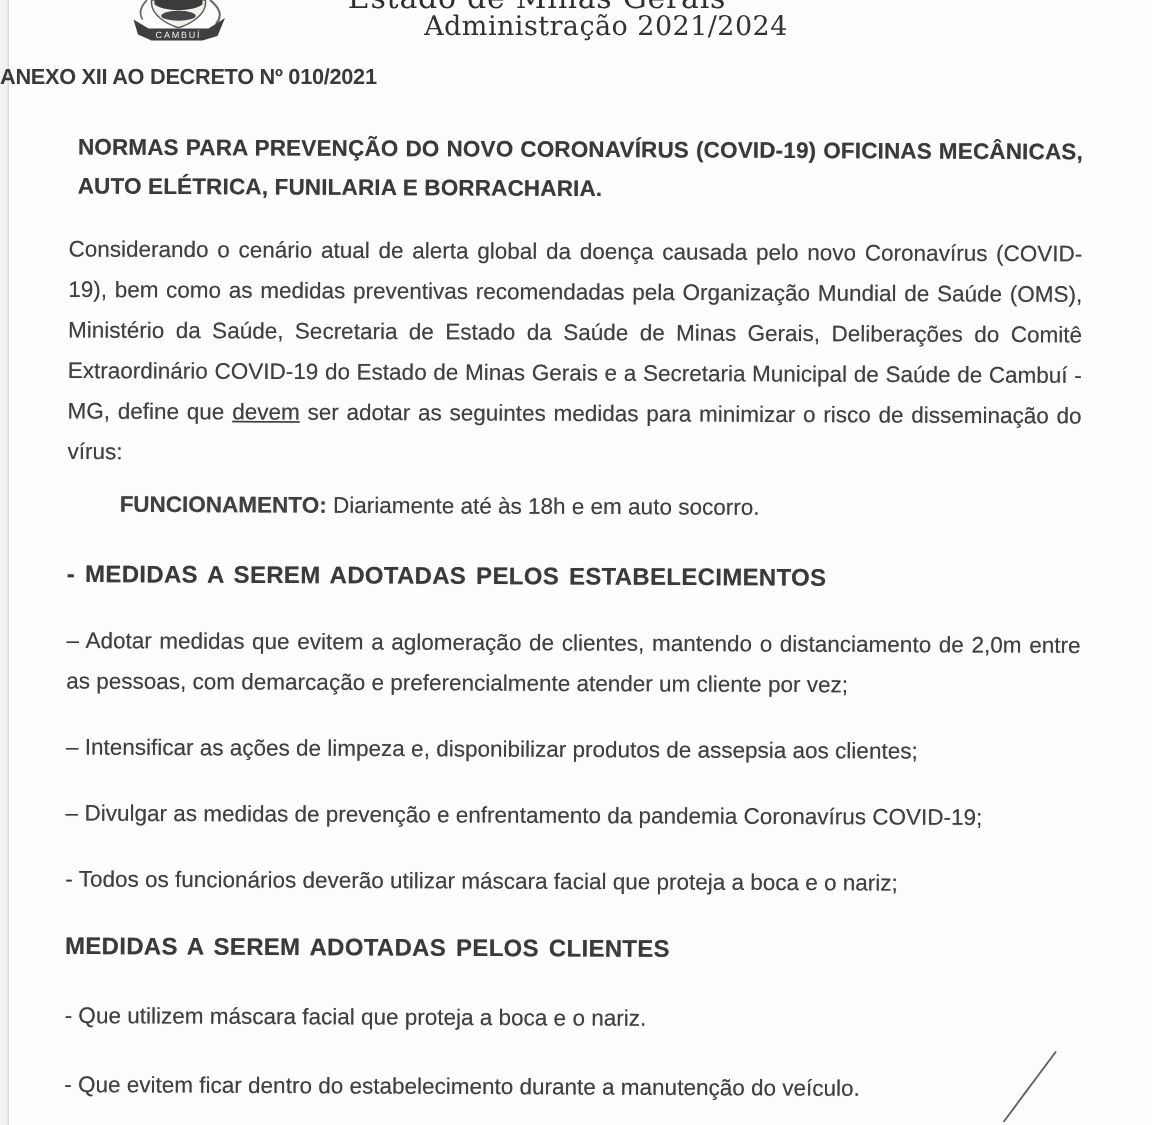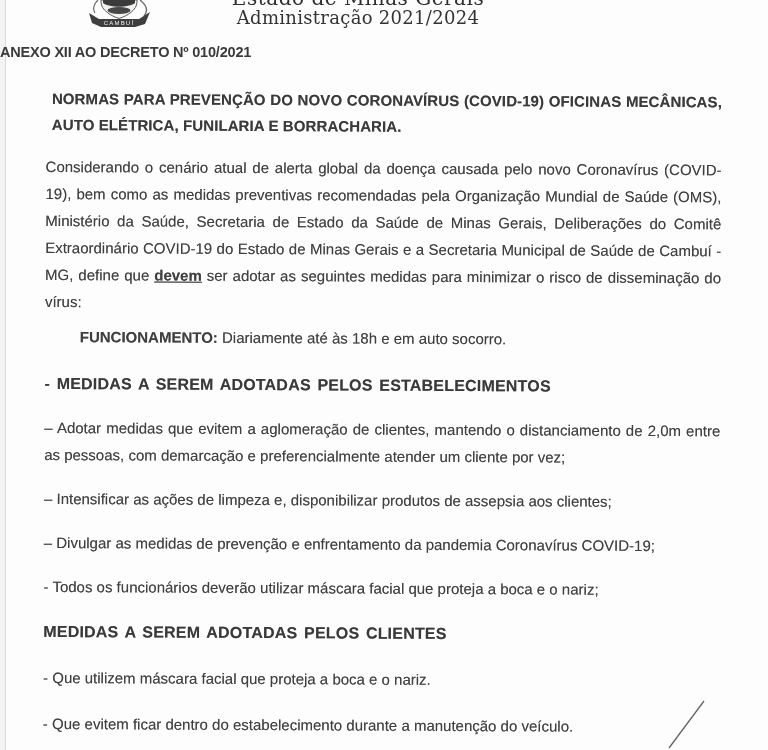--- a/index.html
+++ b/index.html
@@ -5,36 +5,36 @@
   html,body{margin:0;padding:0;background:#fefefe;}
   body{width:768px;height:750px;overflow:hidden;position:relative;
        font-family:"Liberation Sans", sans-serif;color:#404040;}
   .page{position:absolute;inset:0;background:#fdfdfd;}
   .scan-edge{position:absolute;left:0;top:0;width:5px;height:100%;
              background:#f3f3f3;border-right:1px solid #d9d9d9;}
   
   .hdr-state{position:absolute;top:-14px;left:0;width:716px;text-align:center;
              font-family:"DejaVu Serif", serif;font-size:20px;color:#2f2f2f;letter-spacing:.5px;}
   .hdr-admin{position:absolute;top:7px;left:0;width:716px;text-align:center;
-             font-family:"DejaVu Serif", serif;font-size:18px;color:#333;letter-spacing:.3px;}
+             font-family:"DejaVu Serif", serif;font-size:18px;color:#333;letter-spacing:.3px;padding-left:46px;}
   .crest{position:absolute;left:86px;top:0;}
   .annex{position:absolute;top:44px;left:0;width:720px;
          font-weight:bold;font-size:14.5px;letter-spacing:-.2px;color:#3a3a3a;}
   
   .content{position:absolute;top:86px;left:46px;width:676px;
            transform:rotate(.28deg);transform-origin:0 0;
            font-size:15px;line-height:27px;
            text-shadow:0 0 .5px rgba(64,64,64,.55);}
   .content p{margin:0;text-align:justify;}
   .doc-title{font-weight:bold;font-size:15px;line-height:26px;letter-spacing:.1px;
              color:#3a3a3a;padding-left:6px;}
   .intro{margin-top:15px !important;}
   .operation{margin-top:8px !important;}
   .b{font-weight:bold;padding-left:35px;}
-  .bu{font-weight:bold;text-decoration:underline;}
+  .bu{font-weight:normal;text-decoration:underline;}
   .sec-h{font-weight:bold;font-size:16px;letter-spacing:.2px;word-spacing:2px;
          color:#3a3a3a;text-align:left !important;}
   .h-estab{margin-top:20px !important;}
   .h-clients{margin-top:18px !important;}
   .measure{margin-top:17px !important;}
   .client-list .measure{margin-top:19px !important;}
   .pen-stroke{position:absolute;left:663px;top:698px;}
 </style>
 </head>
 <body>

